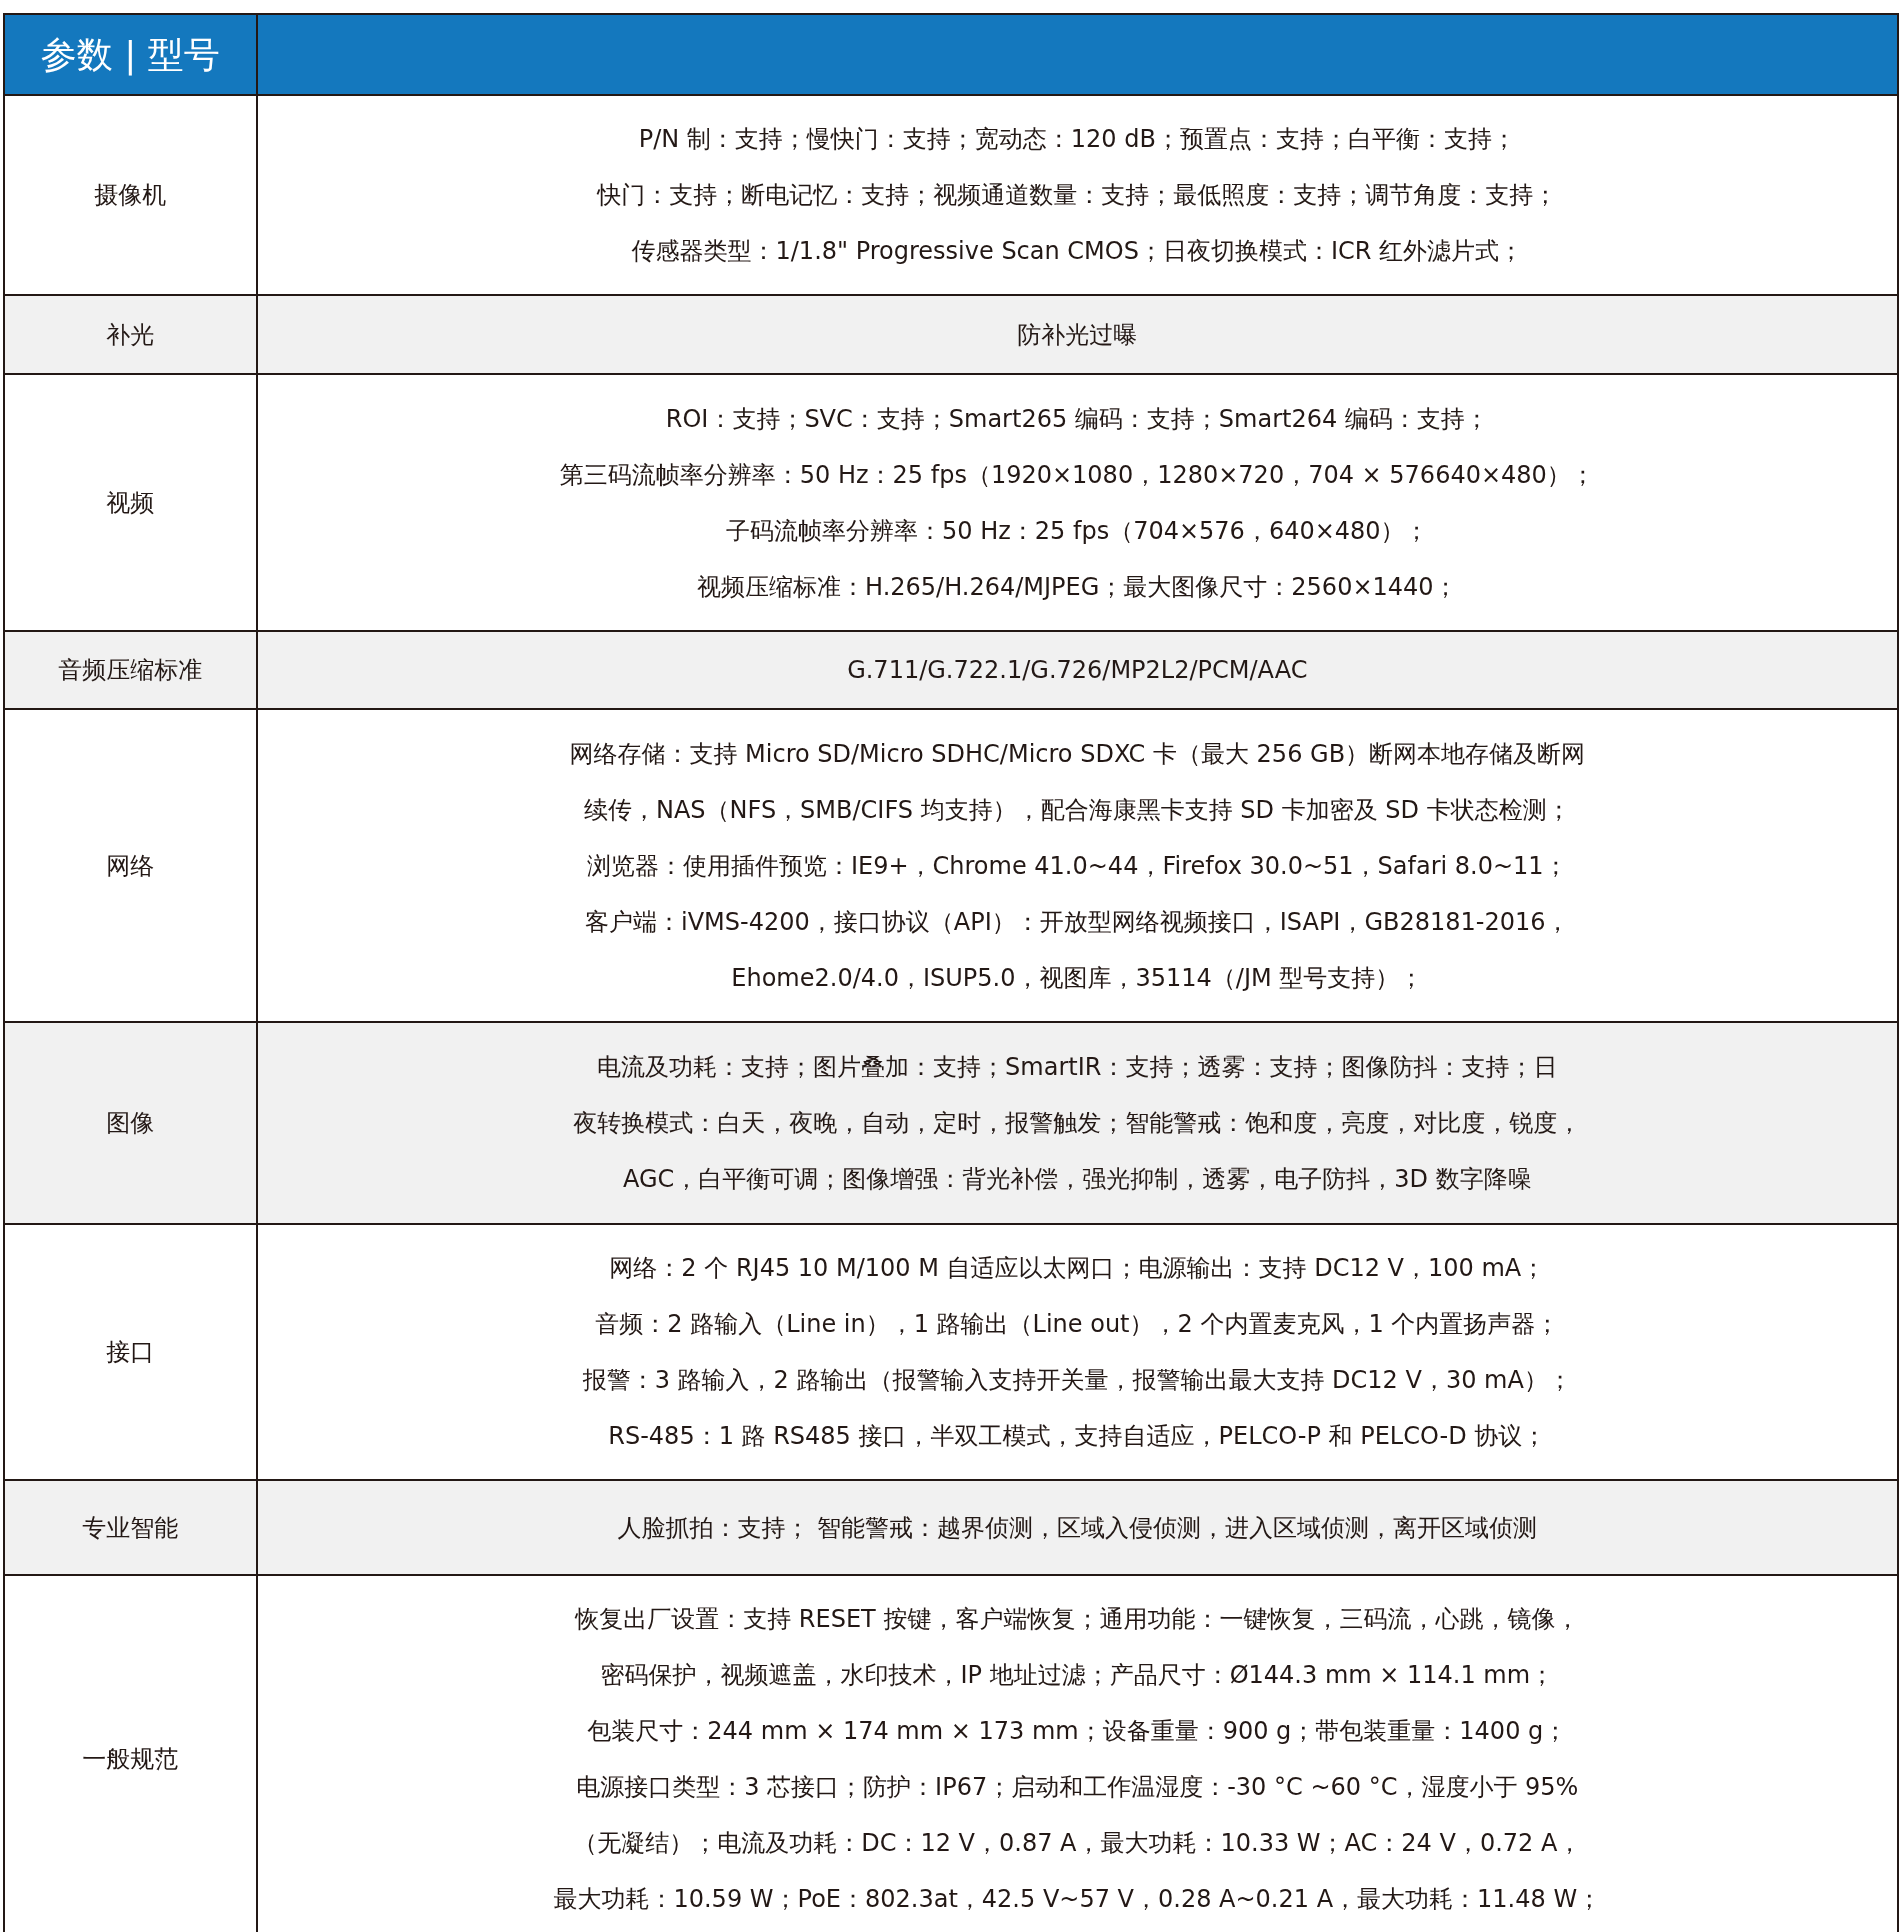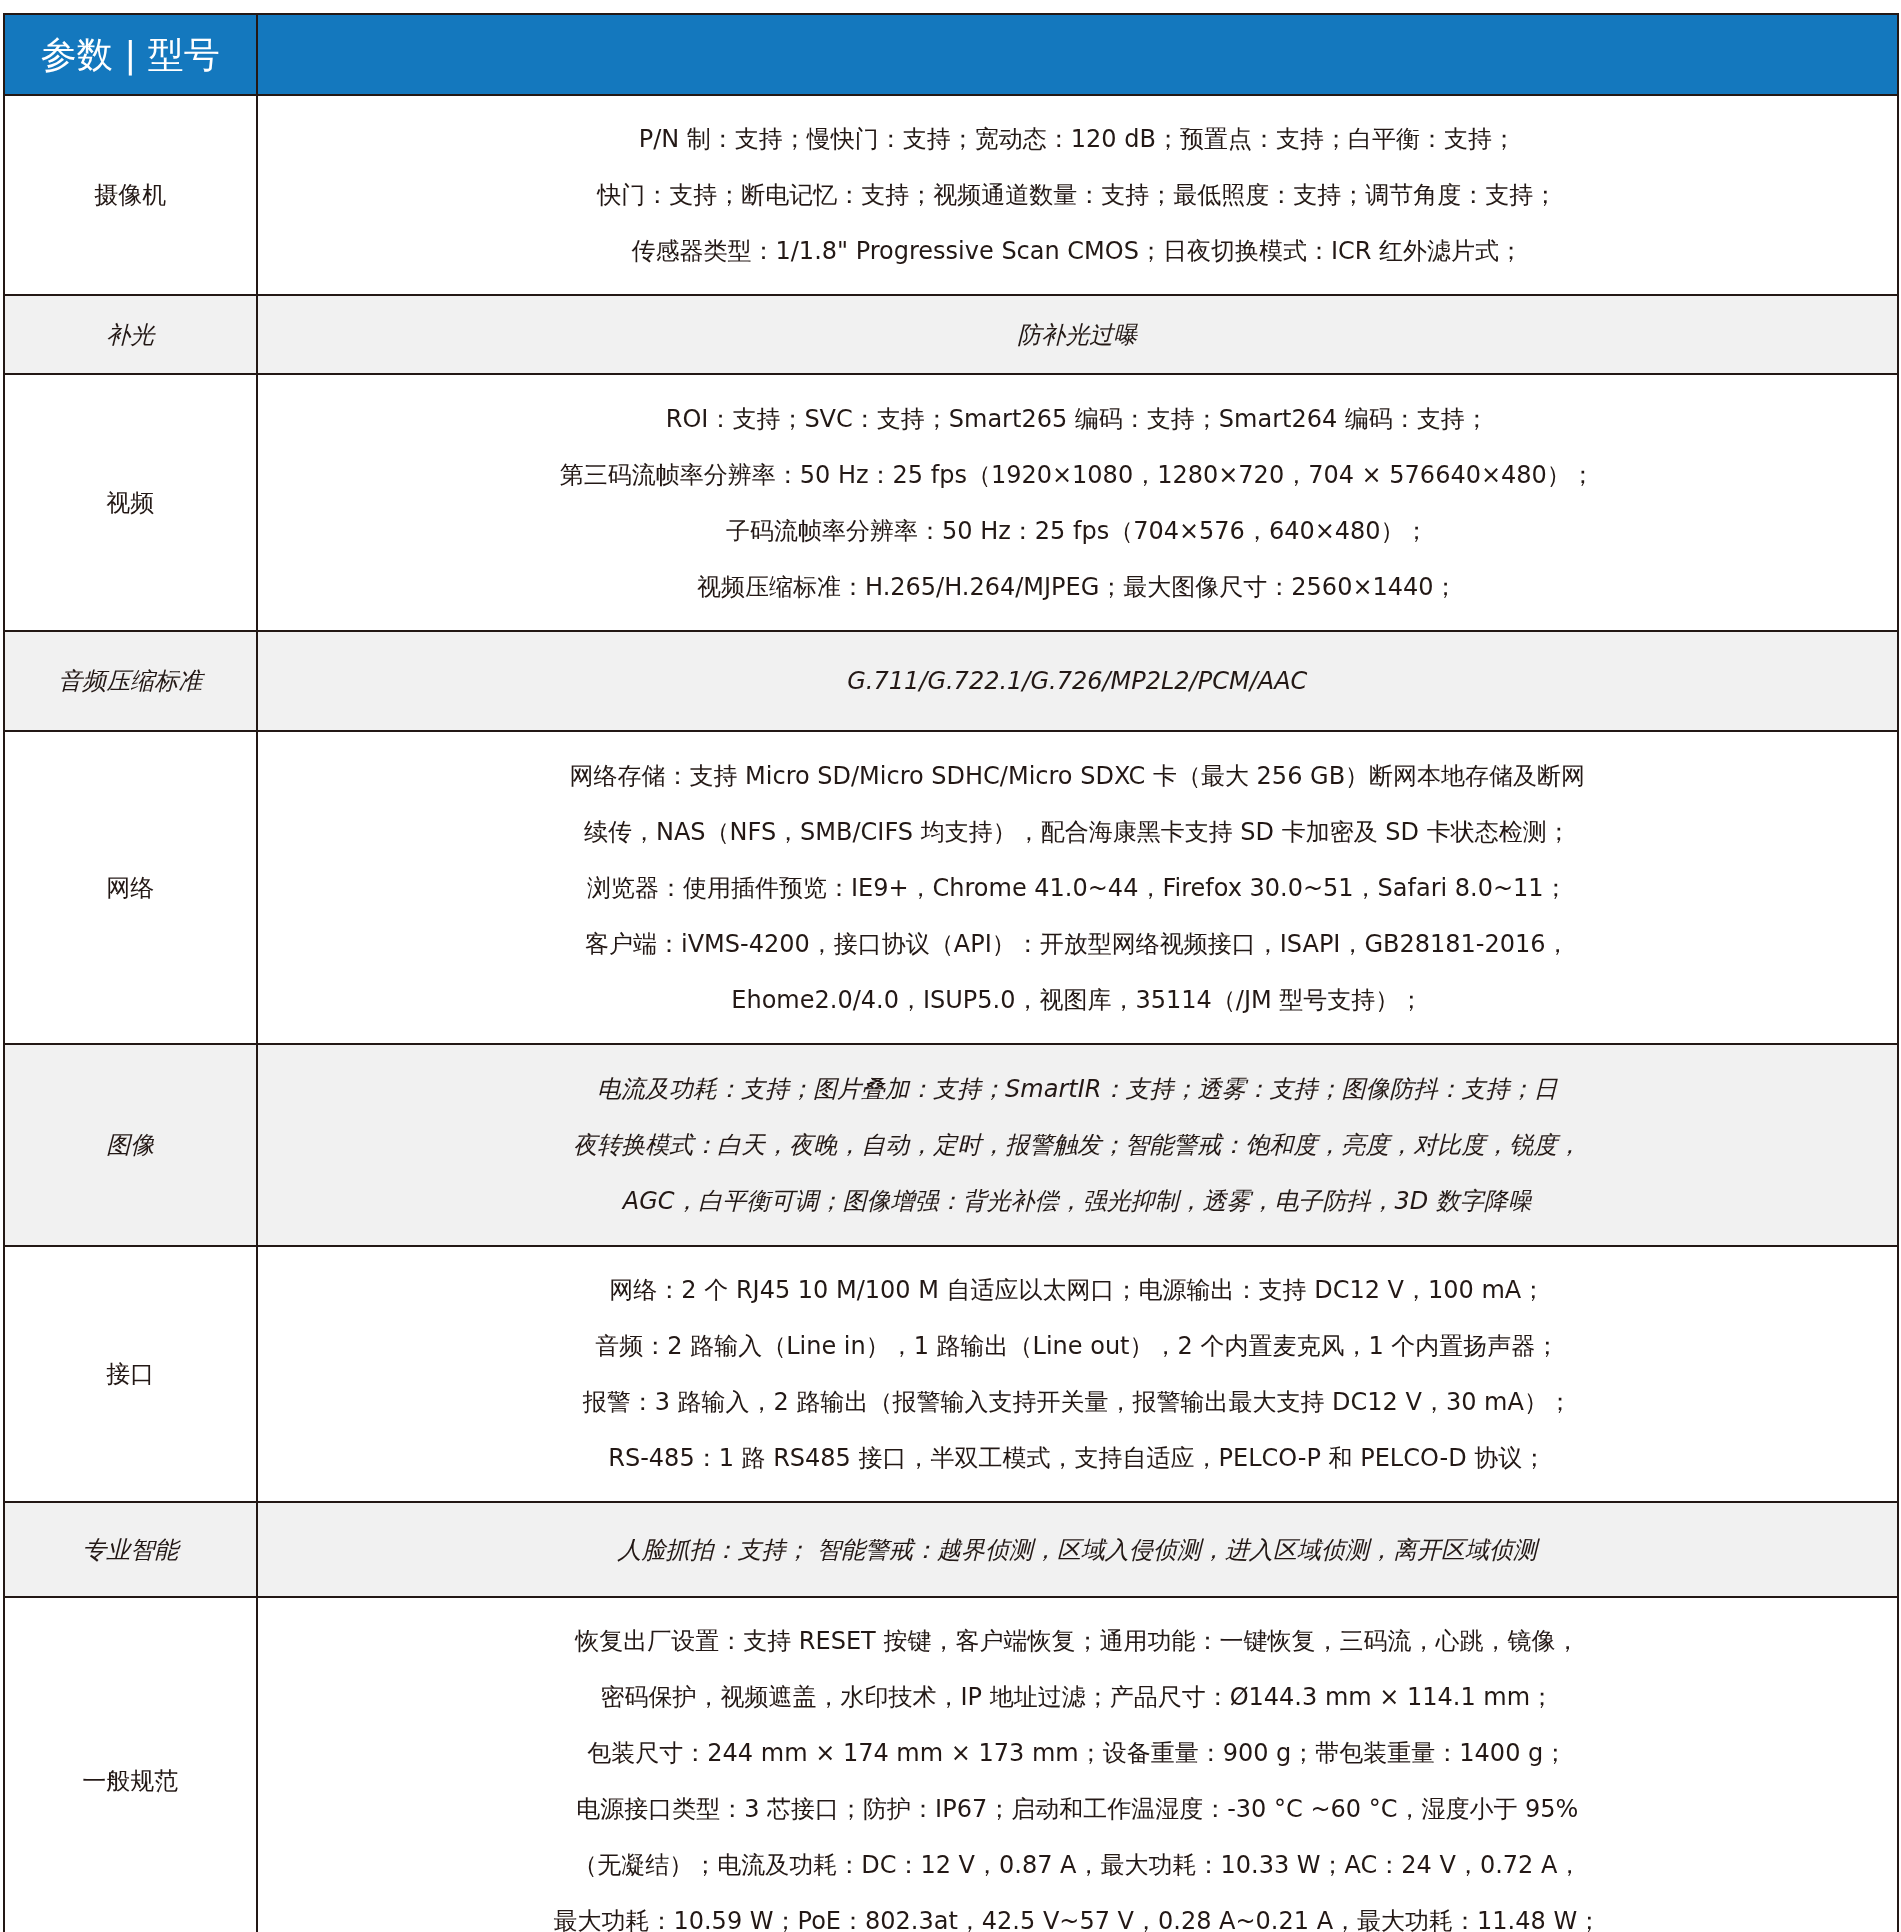--- a/index.html
+++ b/index.html
@@ -1,21 +1,21 @@
 <!DOCTYPE html>
 <html style="font-size:15px"><head>
 <meta charset="utf-8">
 <style>
   html,body{margin:0;padding:0;background:#fff;}
   body{width:1901px;height:1932px;overflow:hidden;font-family:"DejaVu Sans","Liberation Sans",sans-serif;color:#231815;}
   table{position:absolute;left:2.8px;top:13.2px;width:1896px;border-collapse:collapse;table-layout:fixed;}
   td{border:2.8px solid #231815;text-align:center;vertical-align:middle;padding:0 3.8px;font-size:24px;line-height:56px;}
   col.c1{width:253px;}
   tr.hdr td{background:#1478be;color:#ffffff;font-size:36px;height:79px;}
-  tr.gray td{background:#f1f1f1;font-style:italic;}
+  tr.gray td{background:#f1f1f1;}
   .cell-text div{white-space:nowrap;}
 </style>
 </head>
 <body>
 
 <table>
   <colgroup>
       <col class="c1">
       <col>
     </colgroup>
@@ -40,21 +40,21 @@
   </tr>
   <tr style="height:257px">
     <td>视频</td>
     <td class="cell-text">
       <div>ROI：支持；SVC：支持；Smart265 编码：支持；Smart264 编码：支持；</div>
       <div>第三码流帧率分辨率：50 Hz：25 fps（1920×1080，1280×720，704 × 576640×480）；</div>
       <div>子码流帧率分辨率：50 Hz：25 fps（704×576，640×480）；</div>
       <div>视频压缩标准：H.265/H.264/MJPEG；最大图像尺寸：2560×1440；</div>
     </td>
   </tr>
-  <tr class="gray" style="height:100px">
+  <tr class="gray" style="height:78px">
     <td>音频压缩标准</td>
     <td class="cell-text">
       <div>G.711/G.722.1/G.726/MP2L2/PCM/AAC</div>
     </td>
   </tr>
   <tr style="height:313px">
     <td>网络</td>
     <td class="cell-text">
       <div>网络存储：支持 Micro SD/Micro SDHC/Micro SDXC 卡（最大 256 GB）断网本地存储及断网</div>
       <div>续传，NAS（NFS，SMB/CIFS 均支持），配合海康黑卡支持 SD 卡加密及 SD 卡状态检测；</div>

